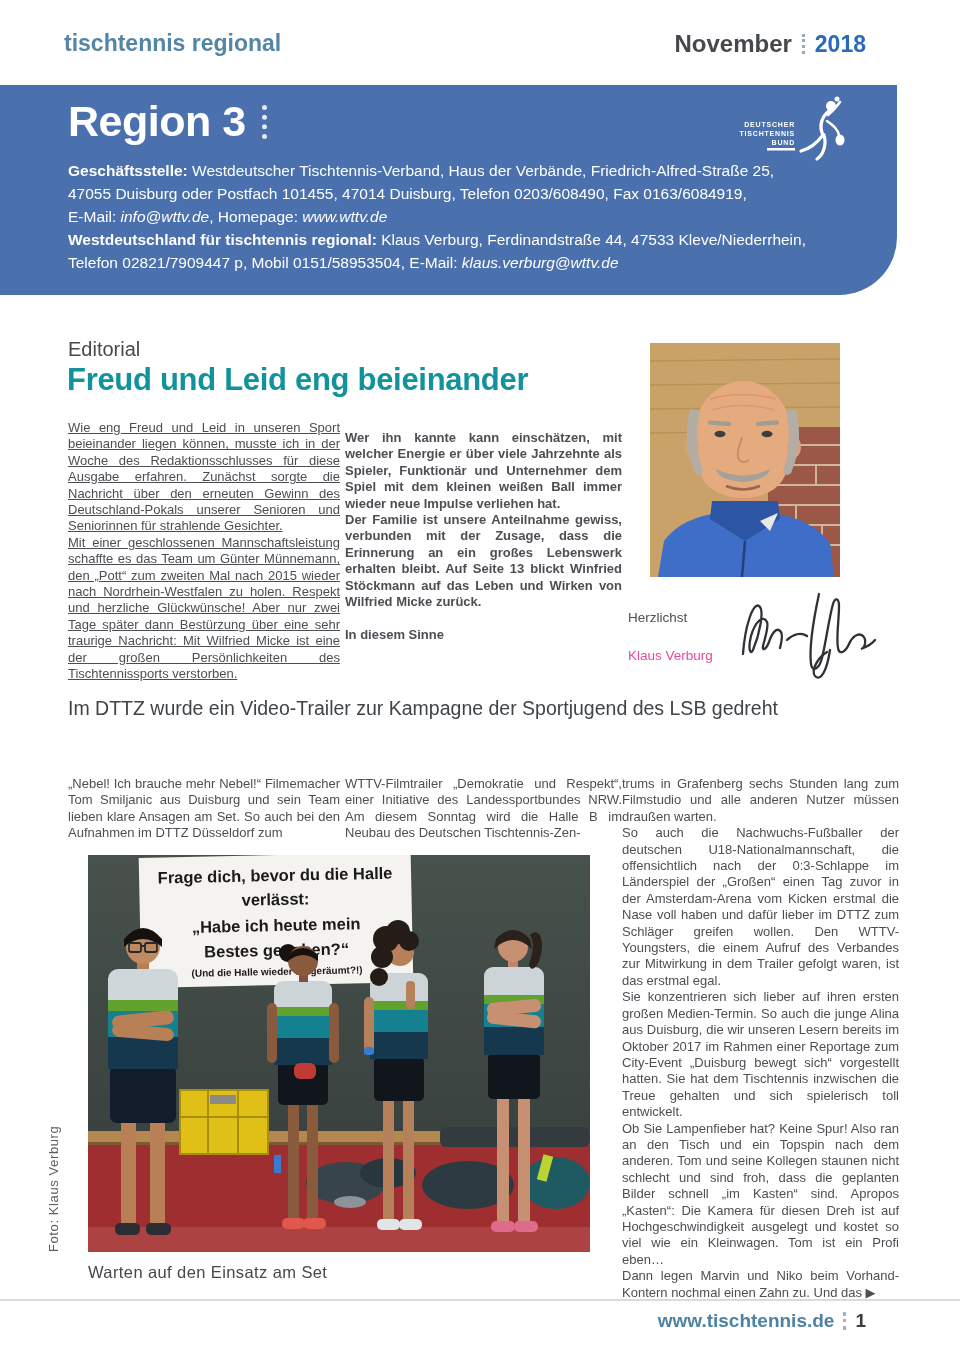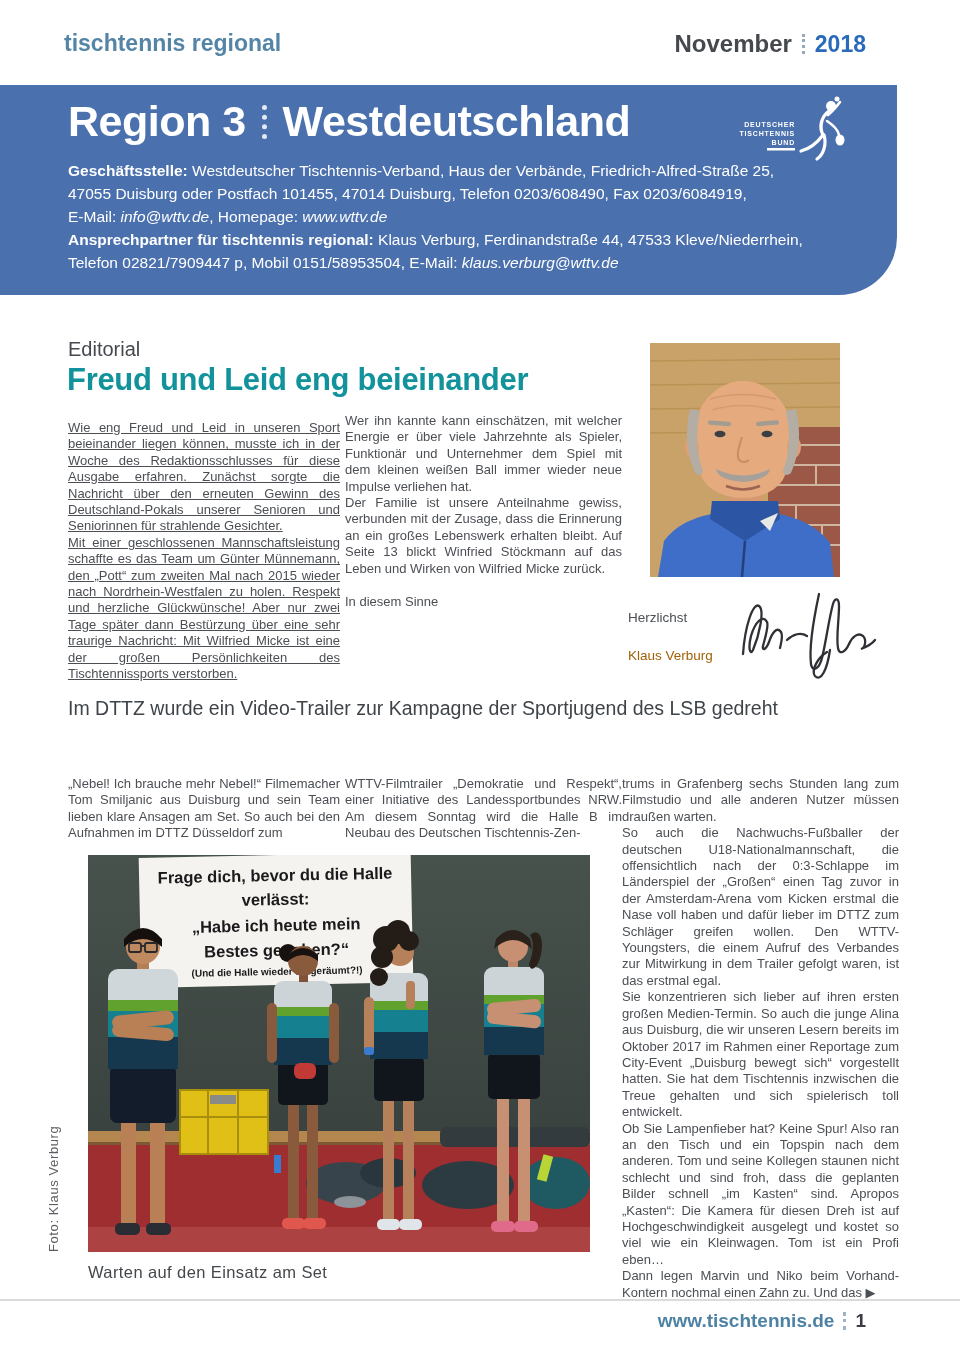--- a/index.html
+++ b/index.html
@@ -27,24 +27,24 @@
   .banner-address b { font-weight:bold; }
   .banner-address i { font-style:italic; }
 
   
   .ed-kicker { position:absolute; left:68px; top:338px; font-size:20px; color:#45494e; }
   .ed-headline { position:absolute; left:67px; top:362px; font-size:31px; font-weight:bold; color:#12929b; letter-spacing:-0.3px; }
   .bodycol { position:absolute; font-size:13px; line-height:16.4px; text-align:justify; color:#4b4f54; }
   .bodycol p { margin:0; }
   .bodycol p.gap { margin-top:17px; }
   .ed-col1 { left:68px; top:420px; width:272px;text-decoration:underline; }
-  .ed-col2 { left:345px; top:413px; width:277px; }
+  .ed-col2 { left:345px; top:430px; width:277px;font-weight:bold; }
   .portrait { position:absolute; left:650px; top:343px; width:190px; height:234px; }
   .closing   { position:absolute; left:628px; top:610px; font-size:13.5px; color:#4b4f54; }
-  .sign-name { position:absolute; left:628px; top:648px; font-size:13.5px; color:#a16207; }
+  .sign-name { position:absolute; left:628px; top:648px; font-size:13.5px; color:#ec4899; }
   .signature { position:absolute; left:735px; top:570px; }
 
   
   .ar-kicker { position:absolute; left:68px; top:697px; font-size:19.5px; color:#3f4449; }
   .ar-headline { position:absolute; left:66px; top:719px; font-size:33px; font-weight:bold; color:#2a69b8; letter-spacing:-0.4px; }
   .ar-col1 { left:68px; top:776px; width:272px; }
   .ar-col2 { left:345px; top:776px; width:277px; }
   .ar-col3 { left:622px; top:776px; width:277px; }
   .group-photo { position:absolute; left:88px; top:855px; width:502px; height:397px; }
   .photo-credit { position:absolute; left:46px; top:1252px; transform:rotate(-90deg); transform-origin:0 0;
@@ -69,21 +69,20 @@
   <div class="issue">
     <span class="issue-month">November</span>
     <span class="vdots vdots-gray"></span>
     <span class="issue-year">2018</span>
   </div>
 
   <section class="banner">
     <div class="banner-title">
       <span>Region 3</span>
       <span class="vdots vdots-white"></span>
-      <span>Westdeutschland</span>
     </div>
 
     <svg class="dtb-logo" width="130" height="74" viewBox="0 0 130 74">
       <text class="logo-line" x="62" y="34" font-size="7" text-anchor="end">DEUTSCHER</text>
       <text class="logo-line" x="62" y="43" font-size="7" text-anchor="end">TISCHTENNIS</text>
       <text class="logo-line" x="62" y="52" font-size="7" text-anchor="end">BUND</text>
       <rect x="34" y="55" width="28" height="2.5" fill="#ffffff"></rect>
       <g stroke="#ffffff" fill="none" stroke-linecap="round">
         <circle cx="104" cy="6" r="2.5" fill="#ffffff" stroke="none"></circle>
         <circle cx="98" cy="13" r="5" fill="#ffffff" stroke="none"></circle>
@@ -91,23 +90,23 @@
         <path d="M95,22 C100,18 104,13 107,9" stroke-width="2.6"></path>
         <path d="M94,28 C100,32 105,36 106,42" stroke-width="2.6"></path>
         <ellipse cx="107" cy="47" rx="4.5" ry="5.5" fill="#ffffff" stroke="none"></ellipse>
         <path d="M90,42 C84,50 76,56 68,58" stroke-width="3.2"></path>
         <path d="M91,42 C94,52 90,62 84,66" stroke-width="3.2"></path>
       </g>
     </svg>
 
     <div class="banner-address">
       <div><b>Geschäftsstelle:</b><span> Westdeutscher Tischtennis-Verband, Haus der Verbände, Friedrich-Alfred-Straße 25,</span></div>
-      <div><span>47055 Duisburg oder Postfach 101455, 47014 Duisburg, Telefon 0203/608490, Fax 0203/6084919,</span></div>
+      <div><span>47055 Duisburg oder Postfach 101455, 47014 Duisburg, Telefon 0203/608490, Fax 0163/6084919,</span></div>
       <div><span>E-Mail: </span><i>info@wttv.de</i><span>, Homepage: </span><i>www.wttv.de</i></div>
-      <div><b>Ansprechpartner für tischtennis regional:</b><span> Klaus Verburg, Ferdinandstraße 44, 47533 Kleve/Niederrhein,</span></div>
+      <div><b>Westdeutschland für tischtennis regional:</b><span> Klaus Verburg, Ferdinandstraße 44, 47533 Kleve/Niederrhein,</span></div>
       <div><span>Telefon 02821/7909447 p, Mobil 0151/58953504, E-Mail: </span><i>klaus.verburg@wttv.de</i></div>
     </div>
   </section>
 
   <div class="ed-kicker">Editorial</div>
   <h1 class="ed-headline">Freud und Leid eng beieinander</h1>
 
   <div class="bodycol ed-col1">
     <p>Wie eng Freud und Leid in unseren Sport beieinander liegen können, musste ich in der Woche des Redaktionsschlusses für diese Ausgabe erfahren. Zunächst sorgte die Nachricht über den erneuten Gewinn des Deutschland-Pokals unserer Senioren und Seniorinnen für strahlende Gesichter.</p>
     <p>Mit einer geschlossenen Mannschaftsleistung schaffte es das Team um Günter Münnemann, den „Pott“ zum zweiten Mal nach 2015 wieder nach Nordrhein-Westfalen zu holen. Respekt und herzliche Glückwünsche! Aber nur zwei Tage später dann Bestürzung über eine sehr traurige Nachricht: Mit Wilfried Micke ist eine der großen Persönlichkeiten des Tischtennissports verstorben.</p>

